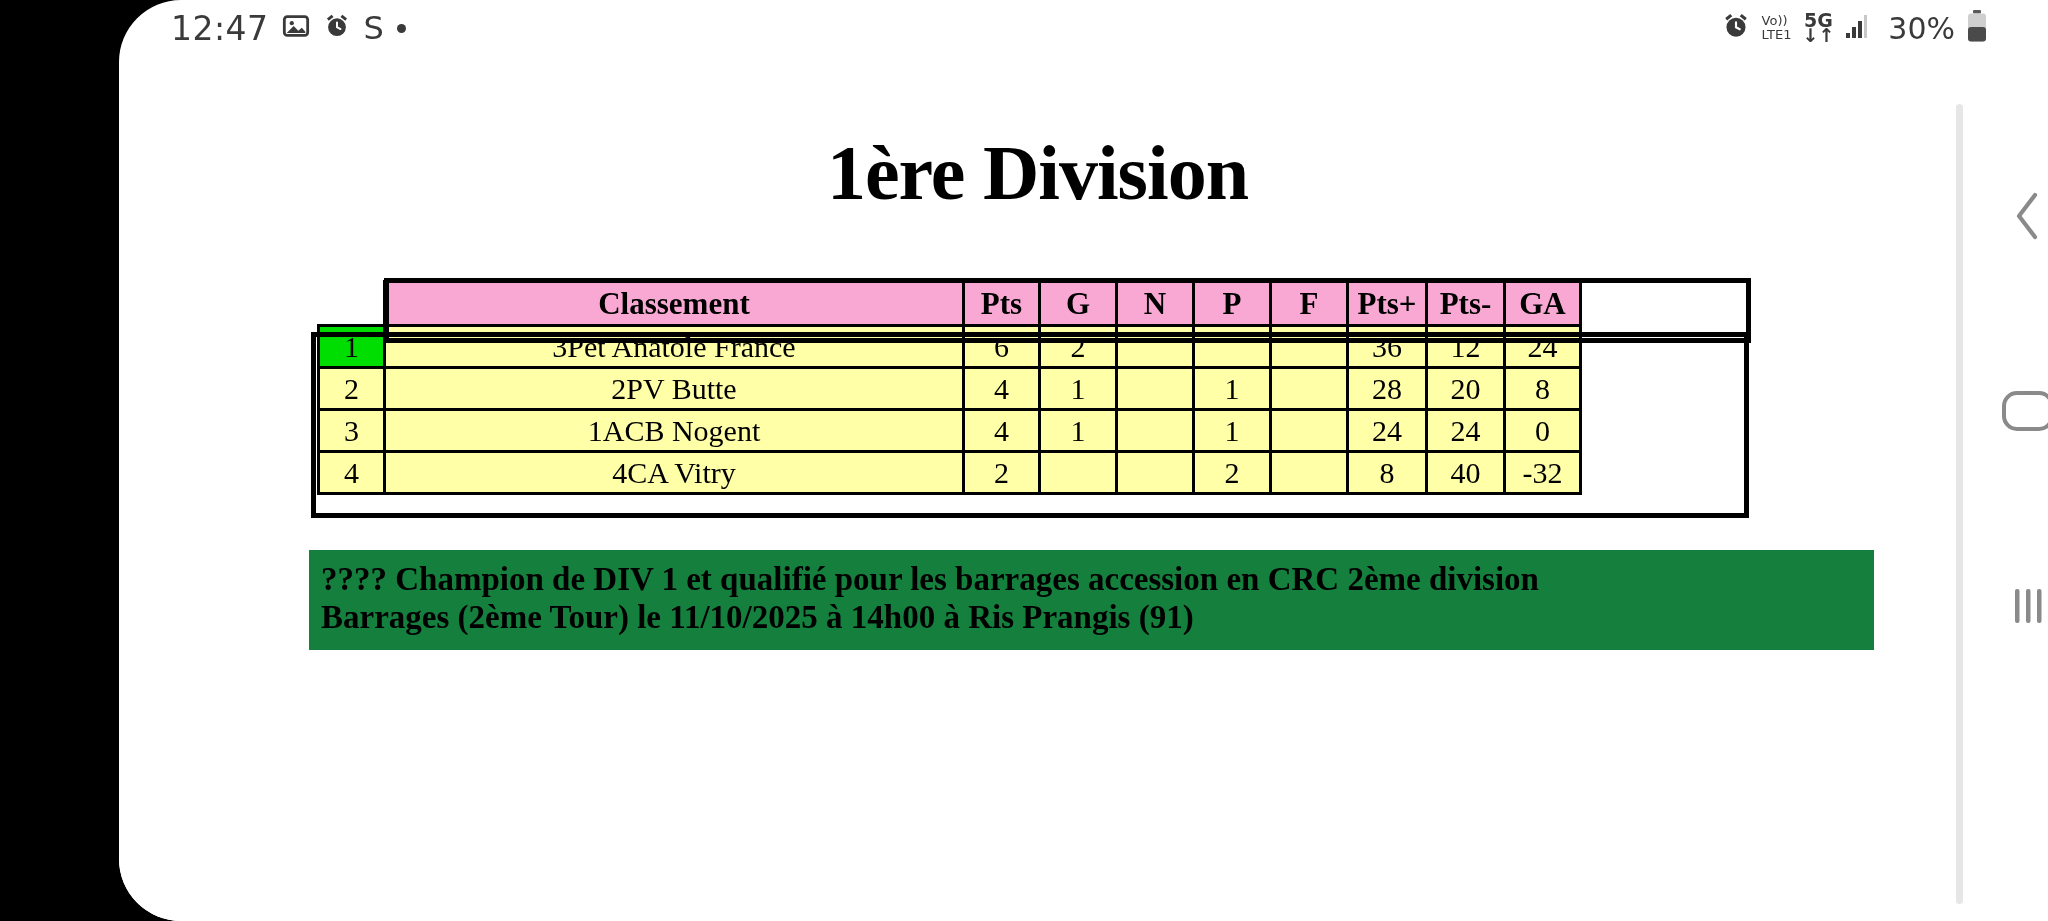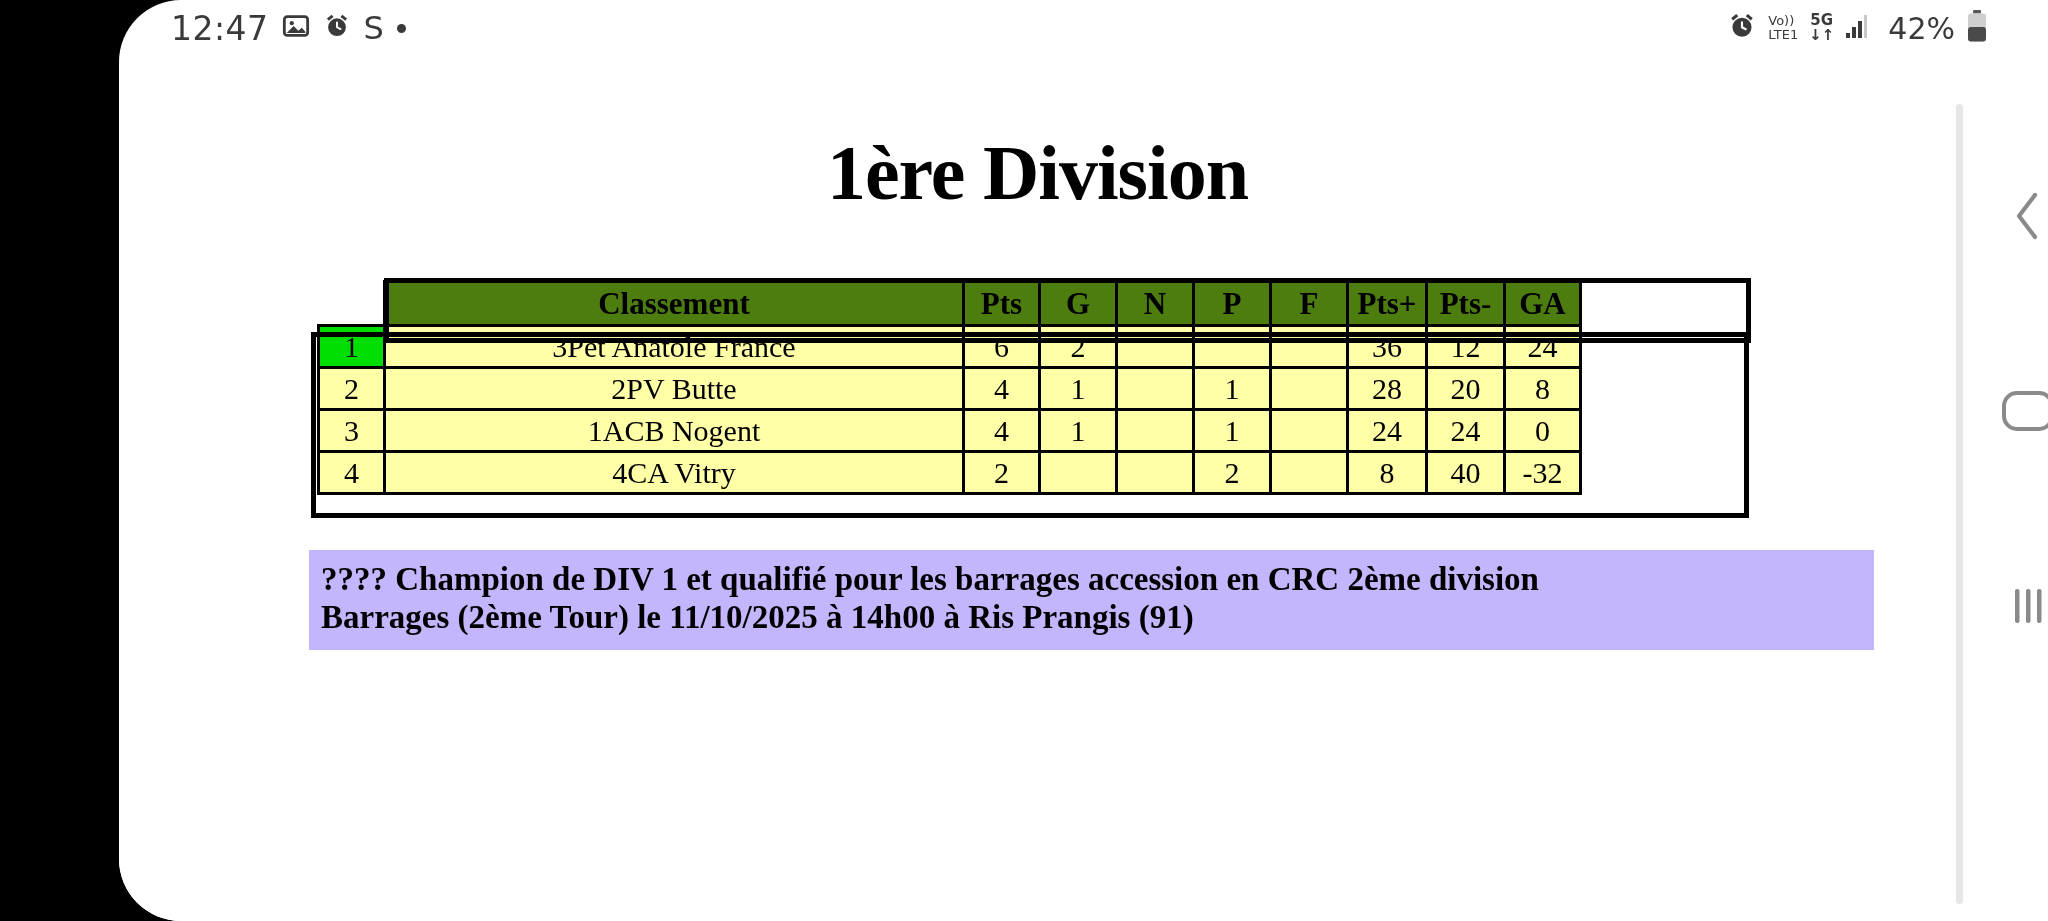--- a/index.html
+++ b/index.html
@@ -91,21 +91,21 @@
   #sb-volte {
     font-family: "DejaVu Sans", sans-serif;
     font-size: 13px;
     font-weight: normal;
     line-height: 14px;
     color: #3a3a3a;
     text-align: left;
   }
   #sb-5g {
     font-family: "DejaVu Sans", sans-serif;
-    font-size: 15px;
+    font-size: 19px;
     font-weight: bold;
     line-height: 15px;
     color: #3a3a3a;
     text-align: center;
   }
   #sb-battery-pct {
     font-size: 30px;
     color: #3a3a3a;
     font-family: "DejaVu Sans", sans-serif;
     margin-left: 2px;
@@ -149,21 +149,21 @@
     background: #ffffa8;
     font-size: 30px;
     color: #000000;
     height: 39px;
     padding: 0;
     font-weight: normal;
     text-align: center;
     vertical-align: middle;
   }
   table.standings thead th {
-    background: #4d7c0f;
+    background: #f9a8d4;
     font-weight: bold;
     font-size: 31px;
     height: 41px;
   }
   
   th.rank-spacer {
     background: #ffffff !important;
     border: none !important;
   }
   td.rank {
@@ -316,21 +316,21 @@
 
         <span class="sb-ico">
           <svg width="30" height="26" viewBox="0 0 30 26">
             <rect x="1" y="20" width="4" height="5" fill="#3a3a3a"></rect>
             <rect x="7" y="14" width="4" height="11" fill="#3a3a3a"></rect>
             <rect x="13" y="8" width="4" height="17" fill="#3a3a3a"></rect>
             <rect x="19" y="2" width="3" height="23" fill="#c8c8c8"></rect>
           </svg>
         </span>
 
-        <span id="sb-battery-pct">42%</span>
+        <span id="sb-battery-pct">30%</span>
 
         <span class="sb-ico">
           <svg width="22" height="32" viewBox="0 0 22 32">
             <rect x="7" y="0" width="8" height="3.5" rx="1" fill="#5a5a5a"></rect>
             <rect x="2" y="3.5" width="18" height="28" rx="3" fill="#cfcfcf"></rect>
             <rect x="2" y="17" width="18" height="14.5" rx="3" fill="#4a4a4a"></rect>
           </svg>
         </span>
       </div>
     </div>
@@ -403,21 +403,21 @@
                 <td>8</td>
                 <td>40</td>
                 <td>-32</td>
               </tr>
             </tbody>
         </table>
       </div>
       <div id="header-frame"></div>
       <div id="table-frame"></div>
 
-      <div id="notes" style="background: #c4b5fd;">
+      <div id="notes" style="background: #15803d;">
           <div class="note-line">???? Champion de DIV 1 et qualifié pour les barrages accession en CRC 2ème division</div>
           <div class="note-line">Barrages (2ème Tour) le 11/10/2025 à 14h00 à Ris Prangis (91)</div>
         </div>
 
     </div>
 
     <div id="right-divider"></div>
 
     <div id="navbar">
 

